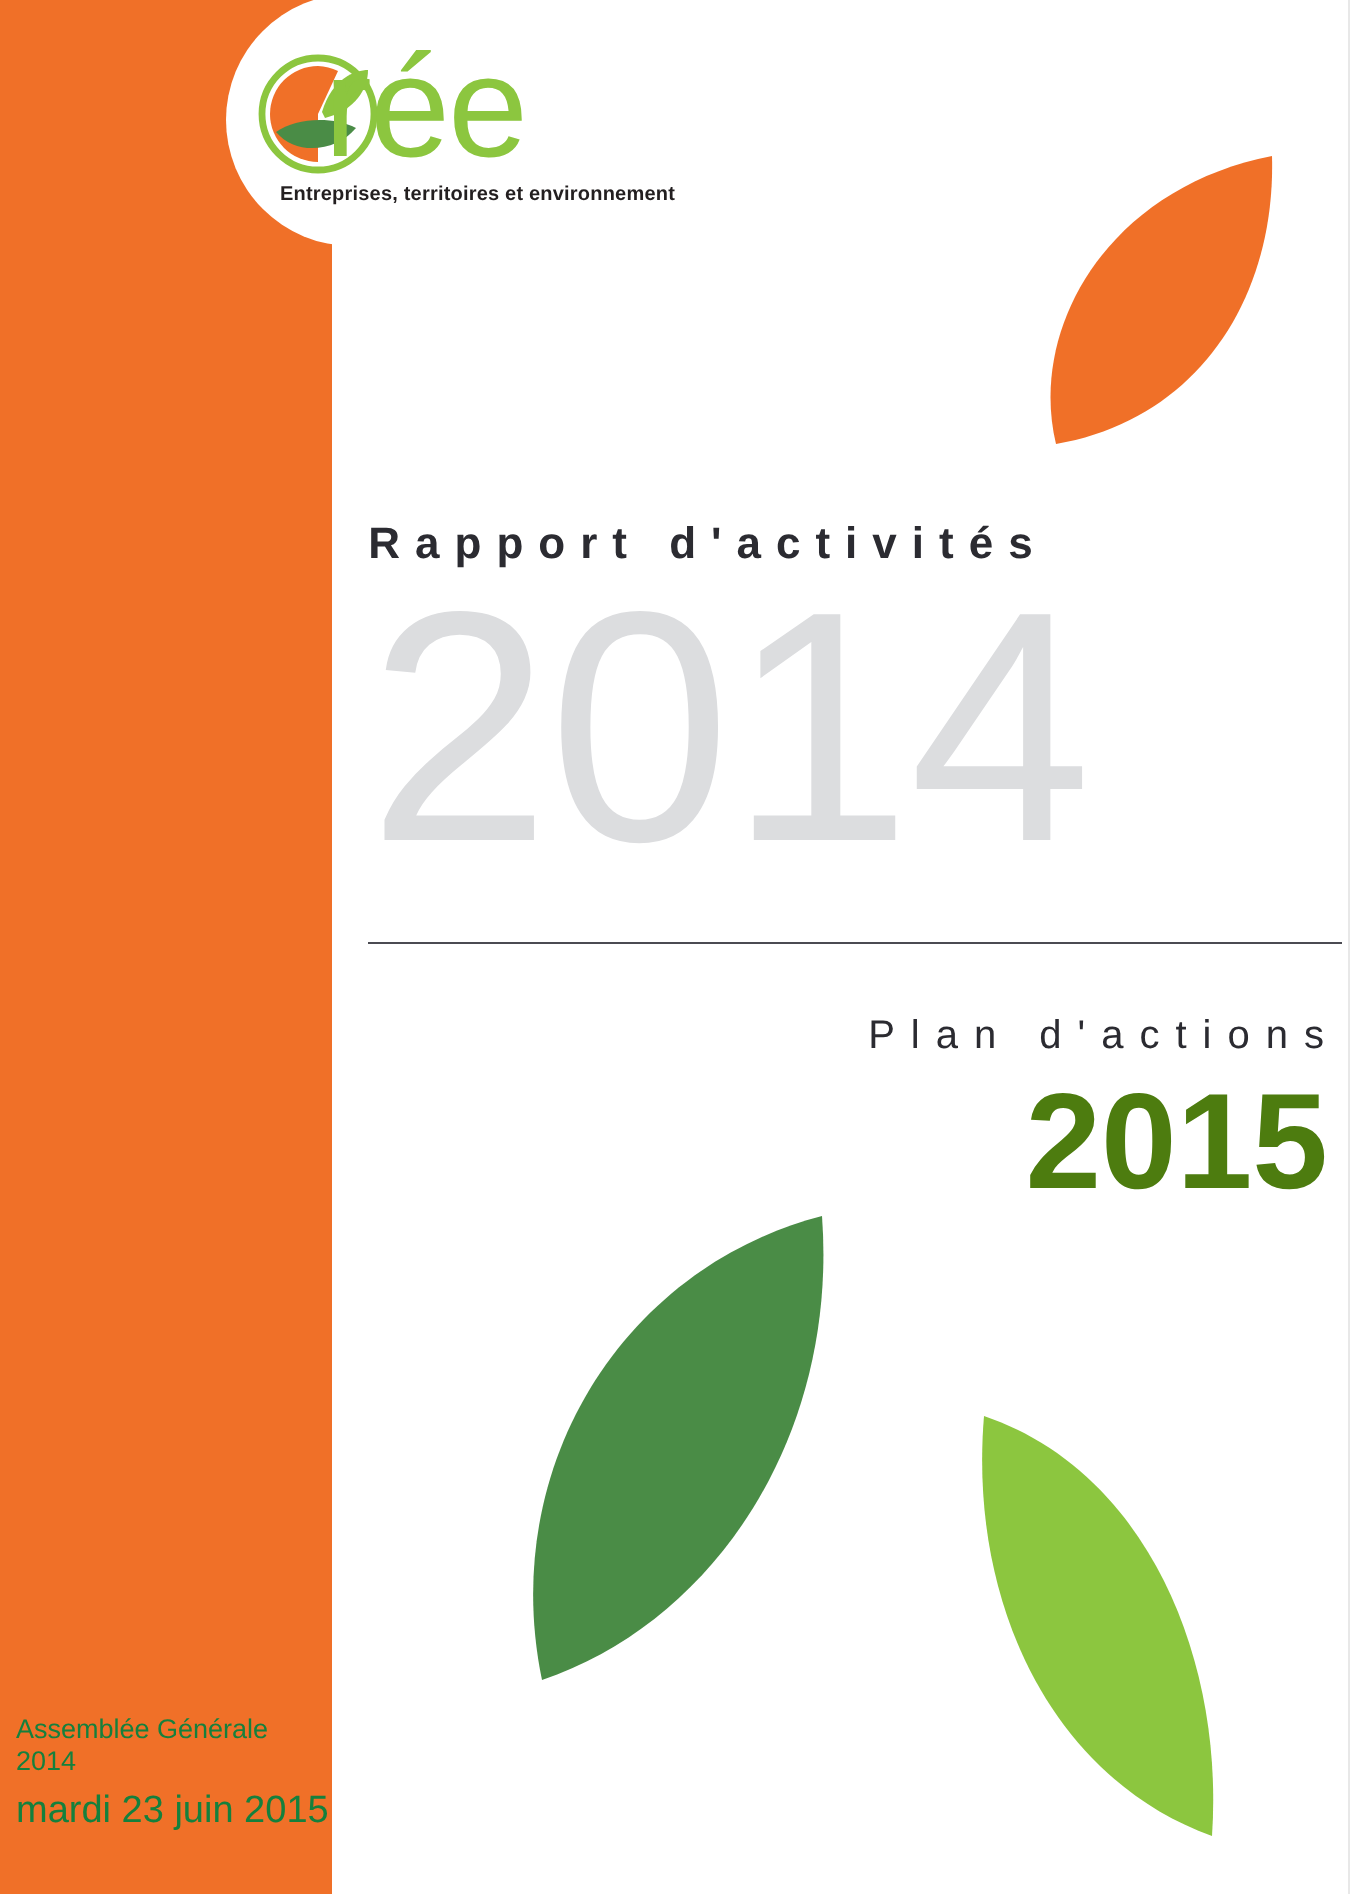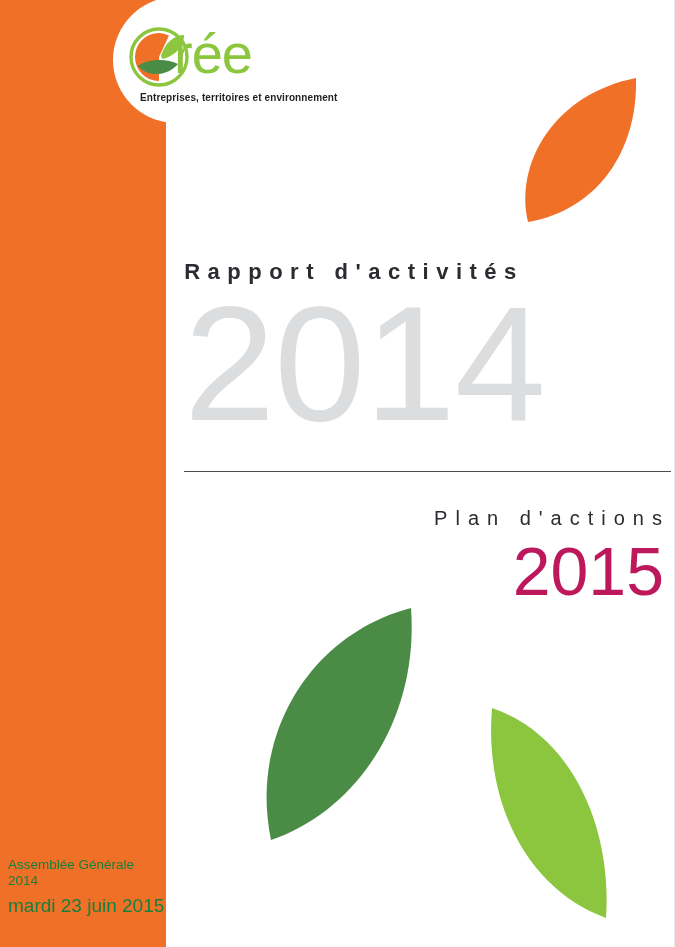--- a/index.html
+++ b/index.html
@@ -52,23 +52,23 @@
   }
   .logo-mark {
     position: absolute;
     left: 0;
     top: 4px;
     width: 62px;
     height: 62px;
   }
   .logo-word {
     position: absolute;
-    left: 46px;
+    left: 34px;
     top: -10px;
-    font-size: 56px;
+    font-size: 72px;
     line-height: 84px;
     font-weight: 300;
     color: #8CC63F;
     letter-spacing: -1px;
     white-space: nowrap;
   }
   .logo-tagline {
     position: absolute;
     left: 12px;
     top: 70px;
@@ -135,22 +135,22 @@
   }
 
   .year-2015 {
     position: absolute;
     left: 330px;
     top: 537px;
     width: 334px;
     text-align: right;
     font-size: 68px;
     line-height: 68px;
-    font-weight: 400;
-    color: #be185d;
+    font-weight: 700;
+    color: #4d7c0f;
     letter-spacing: 0px;
     white-space: nowrap;
   }
 
   
   .footer {
     position: absolute;
     left: 8px;
     top: 857px;
     width: 152px;

